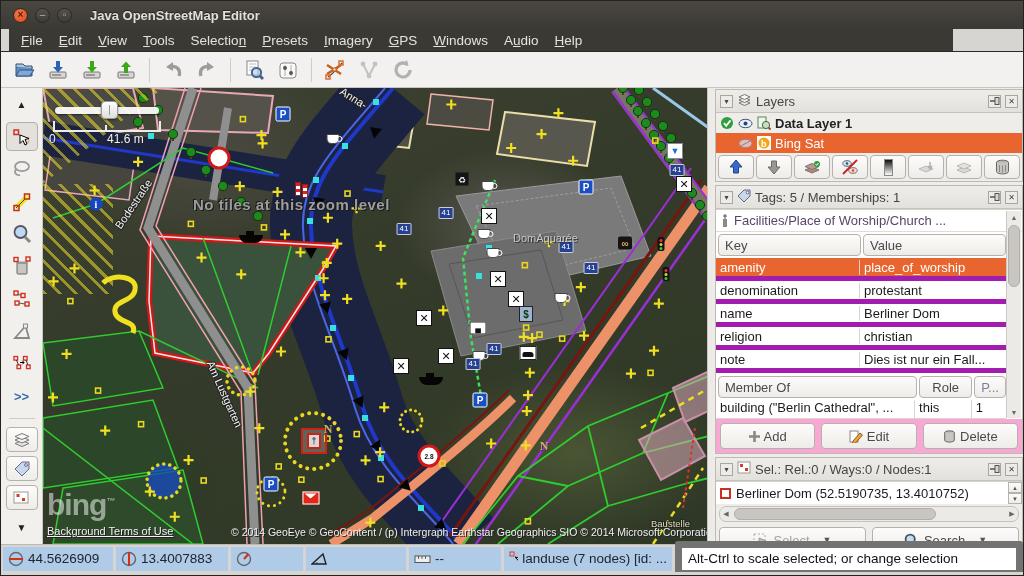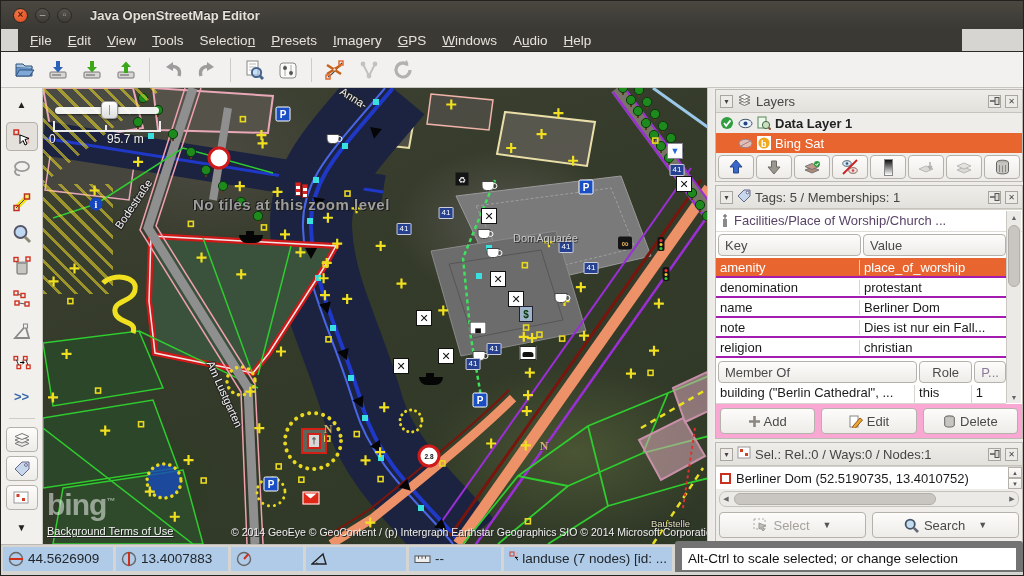--- a/index.html
+++ b/index.html
@@ -10,21 +10,21 @@
   .titlebar{position:absolute;left:0;top:0;width:1024px;height:28px;
     background:linear-gradient(#4A4740,#3B3934);display:flex;align-items:center;}
   .winbtns{display:flex;gap:7px;margin-left:12px;}
   .wbtn{width:15px;height:15px;border-radius:50%;border:1px solid #2A2826;box-sizing:border-box;
         display:flex;align-items:center;justify-content:center;font-size:10px;line-height:1;}
   .wbtn.close{background:radial-gradient(circle at 35% 30%,#F07746,#DE4A1D);color:#5A1E08;font-weight:bold;}
   .wbtn.min,.wbtn.max{background:linear-gradient(#55514B,#3E3B36);color:#B9B5AB;}
   .wtitle{color:#E4E0D8;font-weight:bold;font-size:13px;margin-left:18px;
           text-shadow:0 -1px 0 #222;}
   
-  .menubar{position:absolute;left:17px;top:28px;width:944px;height:22px;background:#3B3934;
+  .menubar{position:absolute;left:8px;top:28px;width:944px;height:22px;background:#3B3934;
            display:flex;align-items:center;padding-left:4px;box-sizing:border-box;}
   .menu-item{color:#E6E2DA;font-size:13.5px;padding:2px 8px;cursor:default;}
   .menu-item u{text-decoration:underline;}
   
   .toolbar{position:absolute;left:0;top:50px;width:1024px;height:37px;background:#F2F1EF;
            border-top:1px solid #2B2A27;border-bottom:1px solid #C9C6C1;
            display:flex;align-items:center;box-sizing:border-box;padding-left:6px;}
   .tbtn{width:34px;height:30px;display:flex;align-items:center;justify-content:center;border-radius:3px;}
   .tsep{width:1px;height:24px;background:#CFCCC7;margin:0 6px;}
   
@@ -111,21 +111,21 @@
   .layerbtns{display:flex;gap:2px;padding:2px;background:#EFEDE9;}
   .lbtn{flex:1;height:24px;background:linear-gradient(#FDFCFB,#EEECE8);border:1px solid #B5B2AC;border-radius:4px;
         display:flex;align-items:center;justify-content:center;box-sizing:border-box;}
   .opacity-bar{width:7px;height:15px;border:1px solid #888;background:linear-gradient(#111,#FDFDFD);}
   .tagbody{background:#FFF;border-top:1px solid #D5D2CC;position:relative;}
   .presetrow{height:21px;display:flex;align-items:center;gap:4px;padding:0 18px 0 4px;font-size:13px;color:#5A4468;
              border-bottom:1px solid #E0DDD8;overflow:hidden;white-space:nowrap;}
   .colheads{display:flex;gap:2px;padding:2px 16px 2px 2px;}
   .colhead{flex:1;height:22px;background:linear-gradient(#FDFCFB,#EEECE8);border:1px solid #B5B2AC;border-radius:4px;
            font-size:13px;color:#4A4A4A;display:flex;align-items:center;padding-left:6px;box-sizing:border-box;}
-  .trow{display:flex;height:18px;border-bottom:2px solid #a21caf;margin-right:4px;font-size:13px;color:#1A1A1A;align-items:center;}
+  .trow{display:flex;height:18px;border-bottom:5px solid #a21caf;margin-right:4px;font-size:13px;color:#1A1A1A;align-items:center;}
   .trow .k{width:139px;border-right:1px solid #D8D5D0;padding-left:4px;overflow:hidden;white-space:nowrap;display:flex;align-items:center;}
   .trow .v{flex:1;padding-left:4px;overflow:hidden;white-space:nowrap;display:flex;align-items:center;}
   .trow.sel{background:#E8652F;color:#FFF;}
   .memheads{display:flex;gap:2px;padding:3px 16px 2px 2px;justify-content:center;}
   .memheads .colhead:nth-child(1){flex:3.2;}
   .memheads .colhead:nth-child(2){flex:.85;justify-content:center;padding-left:0;}
   .memheads .colhead:nth-child(3){flex:.5;justify-content:center;padding-left:0;color:#8A7A9A;}
   .memrow{display:flex;height:18px;font-size:13px;color:#1A1A1A;margin-right:16px;border-bottom:1px solid #D8D5D0;}
   .memrow .m1{flex:3.2;padding-left:4px;border-right:1px solid #D8D5D0;overflow:hidden;white-space:nowrap;}
   .memrow .m2{flex:.85;padding-left:4px;border-right:1px solid #D8D5D0;}
@@ -650,21 +650,21 @@
         <div class="mi mi-n" style="left: 285px; top: 341px;">N</div>
         <div class="mi mi-n" style="left: 501px; top: 358px;">N</div>
         <div class="mi mi-pole" style="left: 255px; top: 101px;"></div>
         <div class="mi mi-pole" style="left: 262px; top: 103px;"></div>
       </div>
 
     <div class="slider-track"></div>
     <div class="slider-handle"></div>
     <div class="scalebar"></div>
     <div class="scale0">0</div>
-    <div class="scalemax">95.7 m</div>
+    <div class="scalemax">41.6 m</div>
 
     <div class="notiles">No tiles at this zoom level</div>
 
     <div class="mlabel" style="left:62px;top:110px;transform:rotate(-56deg);">Bodestraße</div>
     <div class="mlabel" style="left:146px;top:300px;transform:rotate(66deg);">Am Lustgarten</div>
     <div class="mlabel" style="left:296px;top:4px;transform:rotate(32deg);">Anna-</div>
     <div class="mlabel" style="left:470px;top:144px;color:#C8C8C8;text-shadow:1px 1px 0 #333;">DomAquarée</div>
     <div class="mlabel" style="left:608px;top:430px;font-size:9.5px;color:#DCDCB2;">Baustelle</div>
 
     <div class="binglogo"><span>bing</span><sup>™</sup></div>
@@ -809,26 +809,26 @@
           </div>
         <div class="trow">
             <div class="k">denomination</div>
             <div class="v">protestant</div>
           </div>
         <div class="trow">
             <div class="k">name</div>
             <div class="v">Berliner Dom</div>
           </div>
         <div class="trow">
+            <div class="k">religion</div>
+            <div class="v">christian</div>
+          </div>
+        <div class="trow">
             <div class="k">note</div>
             <div class="v">Dies ist nur ein Fall...</div>
-          </div>
-        <div class="trow">
-            <div class="k">religion</div>
-            <div class="v">christian</div>
           </div>
         <div class="memheads">
           <div class="colhead">Member Of</div>
           <div class="colhead">Role</div>
           <div class="colhead">P...</div>
         </div>
         <div class="memrow">
           <div class="m1">building ("Berlin Cathedral", ...</div>
           <div class="m2">this</div>
           <div class="m3">1</div>

